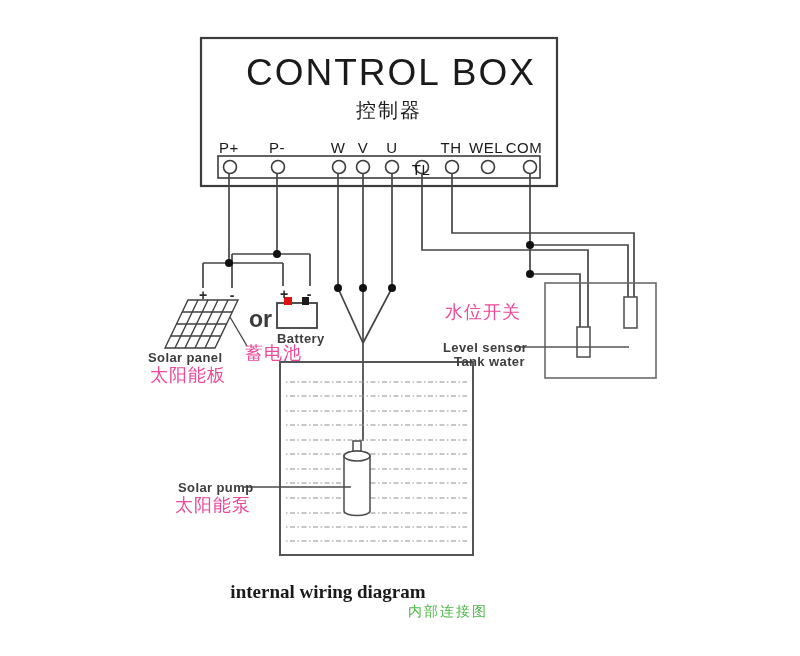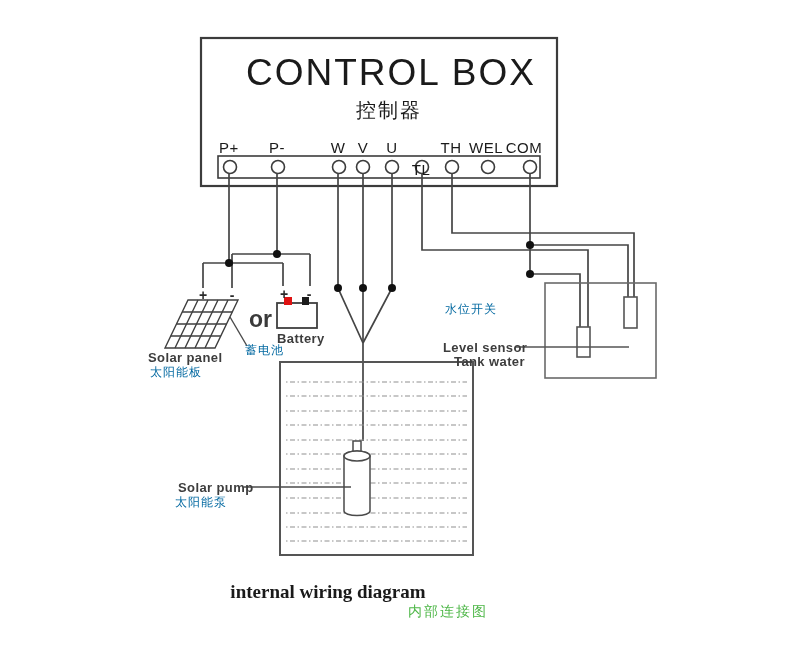--- a/index.html
+++ b/index.html
@@ -7,21 +7,21 @@
     position:relative;width:800px;height:656px;background:#ffffff;overflow:hidden;
     font-family:"Liberation Sans","DejaVu Sans",sans-serif;color:#1a1a1a;
   }
   #wiring-svg{position:absolute;left:0;top:0;}
   .txt{position:absolute;white-space:nowrap;line-height:1;}
   .title{font-size:37px;letter-spacing:2px;font-weight:500;text-align:center;}
   .subtitle{font-size:20px;text-align:center;letter-spacing:2px;margin-left:10px;}
   .term{font-size:15px;letter-spacing:.5px;text-align:center;width:60px;}
   .pol{font-size:14px;font-weight:700;transform:translateX(-50%);color:#2a2a2a;}
   .en-bold{font-size:13px;font-weight:700;color:#3d3d3d;letter-spacing:.4px;}
-  .zh{font-size:12px;color:#0369a1;letter-spacing:1px;}
+  .zh{font-size:18px;color:#ec4899;letter-spacing:1px;}
   .or{font-size:23px;font-weight:700;color:#3a3a3a;}
   .caption-en{font-family:"Liberation Serif","DejaVu Serif",serif;font-size:19px;font-weight:700;text-align:center;width:656px;left:0;}
   .caption-zh{font-size:14px;text-align:center;width:800px;left:0;letter-spacing:2px;padding-left:48px;}
 </style>
 </head>
 <body>
 
 <div id="canvas">
 
   <svg id="wiring-svg" width="800" height="656" viewBox="0 0 800 656">

